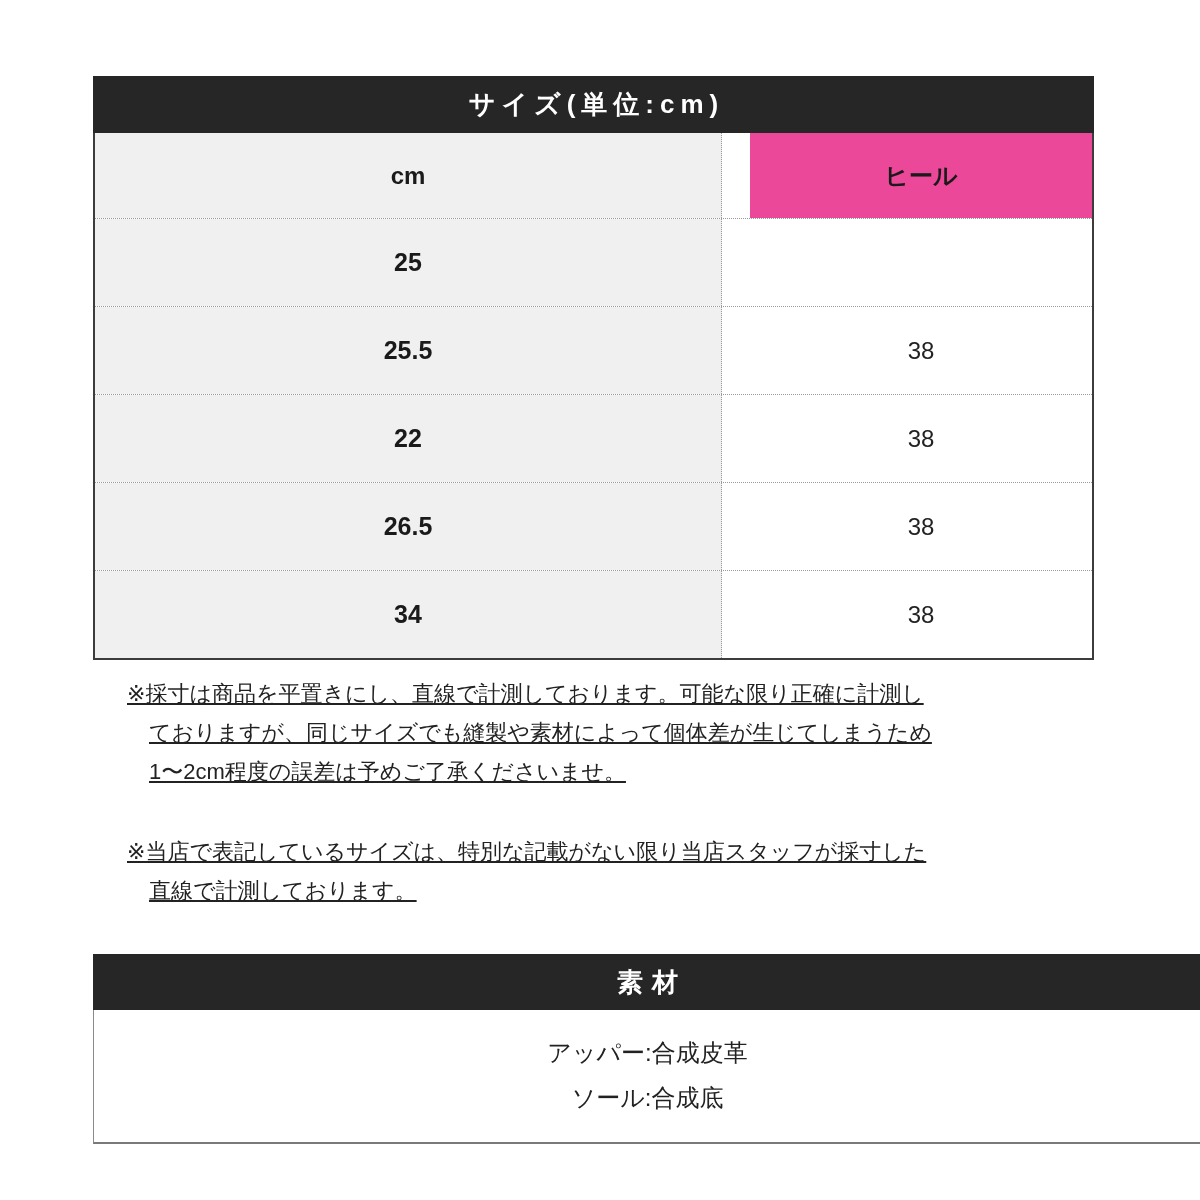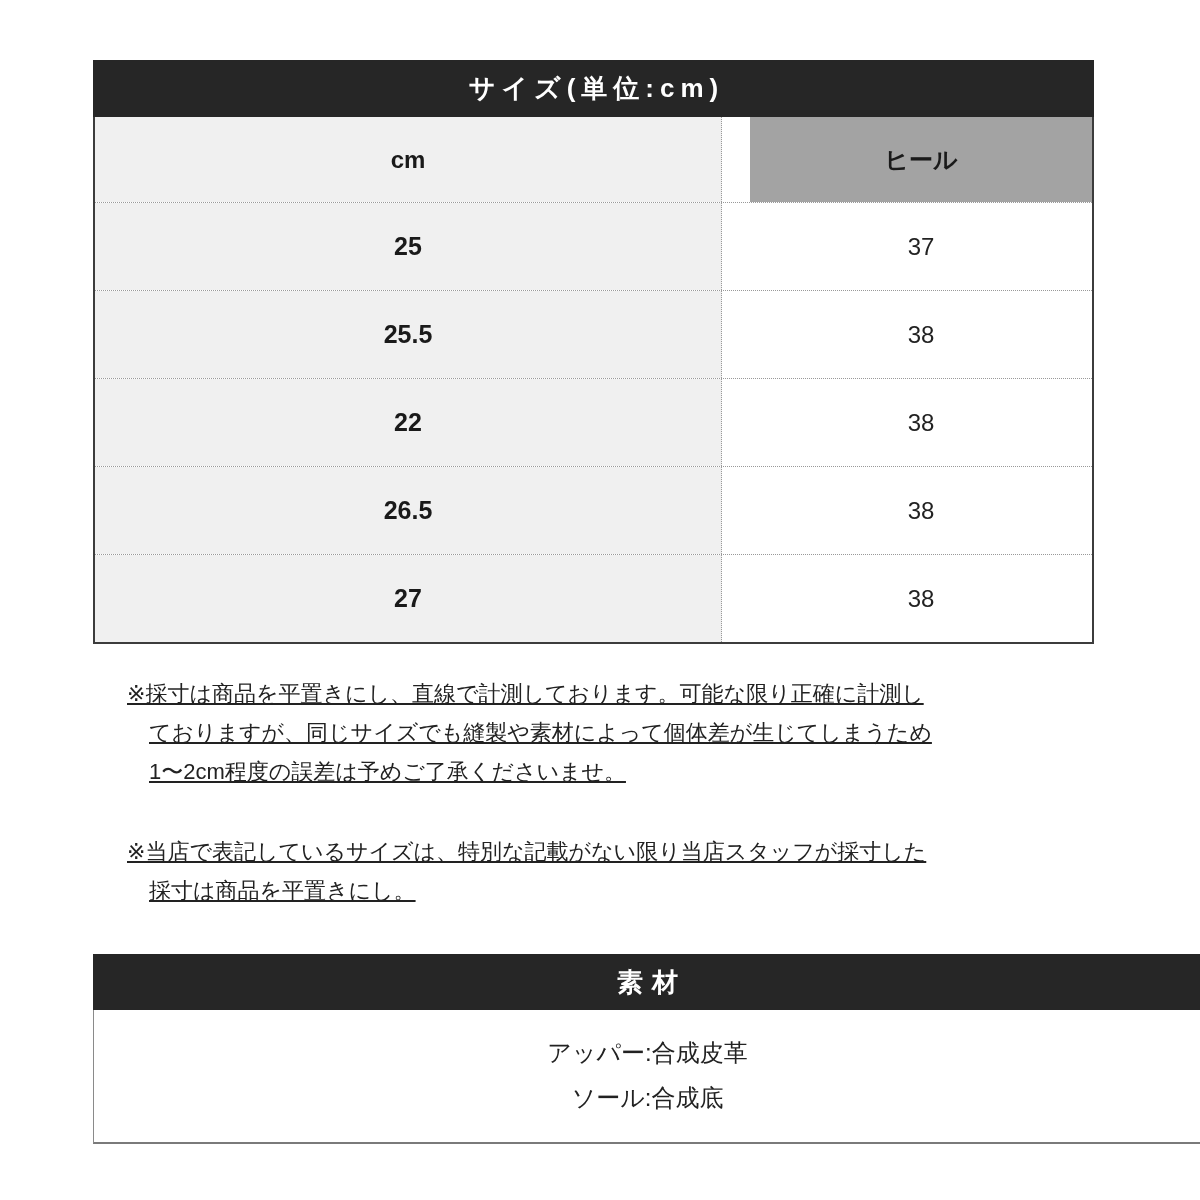--- a/index.html
+++ b/index.html
@@ -15,21 +15,21 @@
     width: 1200px;
     height: 1200px;
     background: #ffffff;
     overflow: hidden;
   }
 
   
   .size-section {
     position: absolute;
     left: 93px;
-    top: 60px;
+    top: 76px;
     width: 1001px;
   }
   .section-titlebar {
     height: 57px;
     background: #262626;
     color: #ffffff;
     font-size: 26px;
     font-weight: bold;
     letter-spacing: 6px;
     text-indent: 6px;
@@ -66,21 +66,21 @@
   .cell-right {
     flex: 1;
     background: #ffffff;
   }
   .head-row .cell {
     height: 85px;
     font-size: 24px;
     font-weight: bold;
   }
   .head-row .cell-right {
-    background: #a3a3a3;
+    background: #ec4899;
   }
   .data-row .cell {
     height: 87px;
     font-size: 25px;
   }
   .data-row .cell-right {
     font-weight: normal;
     font-size: 24px;
     color: #222222;
   }
@@ -147,50 +147,49 @@
     <div class="section-titlebar">サイズ(単位:cm)</div>
 
     <div class="tbl">
       <div class="tbl-row head-row">
         <div class="cell cell-left">cm</div>
         <div class="cell cell-right">ヒール</div>
       </div>
 
       <div class="tbl-row data-row">
         <div class="cell cell-left">25</div>
-        <div class="cell cell-right">37</div>
       </div>
       <div class="tbl-row data-row">
         <div class="cell cell-left">25.5</div>
         <div class="cell cell-right">38</div>
       </div>
       <div class="tbl-row data-row">
         <div class="cell cell-left">22</div>
         <div class="cell cell-right">38</div>
       </div>
       <div class="tbl-row data-row">
         <div class="cell cell-left">26.5</div>
         <div class="cell cell-right">38</div>
       </div>
       <div class="tbl-row data-row">
-        <div class="cell cell-left">27</div>
+        <div class="cell cell-left">34</div>
         <div class="cell cell-right">38</div>
       </div>
     </div>
   </div>
 
   <div class="notes">
     <div class="note">
       <div class="note-line">※採寸は商品を平置きにし、直線で計測しております。可能な限り正確に計測し</div>
       <div class="note-line">ておりますが、同じサイズでも縫製や素材によって個体差が生じてしまうため</div>
       <div class="note-line">1〜2cm程度の誤差は予めご了承くださいませ。</div>
     </div>
     <div class="note">
       <div class="note-line">※当店で表記しているサイズは、特別な記載がない限り当店スタッフが採寸した</div>
-      <div class="note-line">採寸は商品を平置きにし。</div>
+      <div class="note-line">直線で計測しております。</div>
     </div>
   </div>
 
   <div class="material-section">
     <div class="material-titlebar">素材</div>
     <div class="material-body">
       <div>アッパー:合成皮革</div>
       <div>ソール:合成底</div>
     </div>
   </div>

